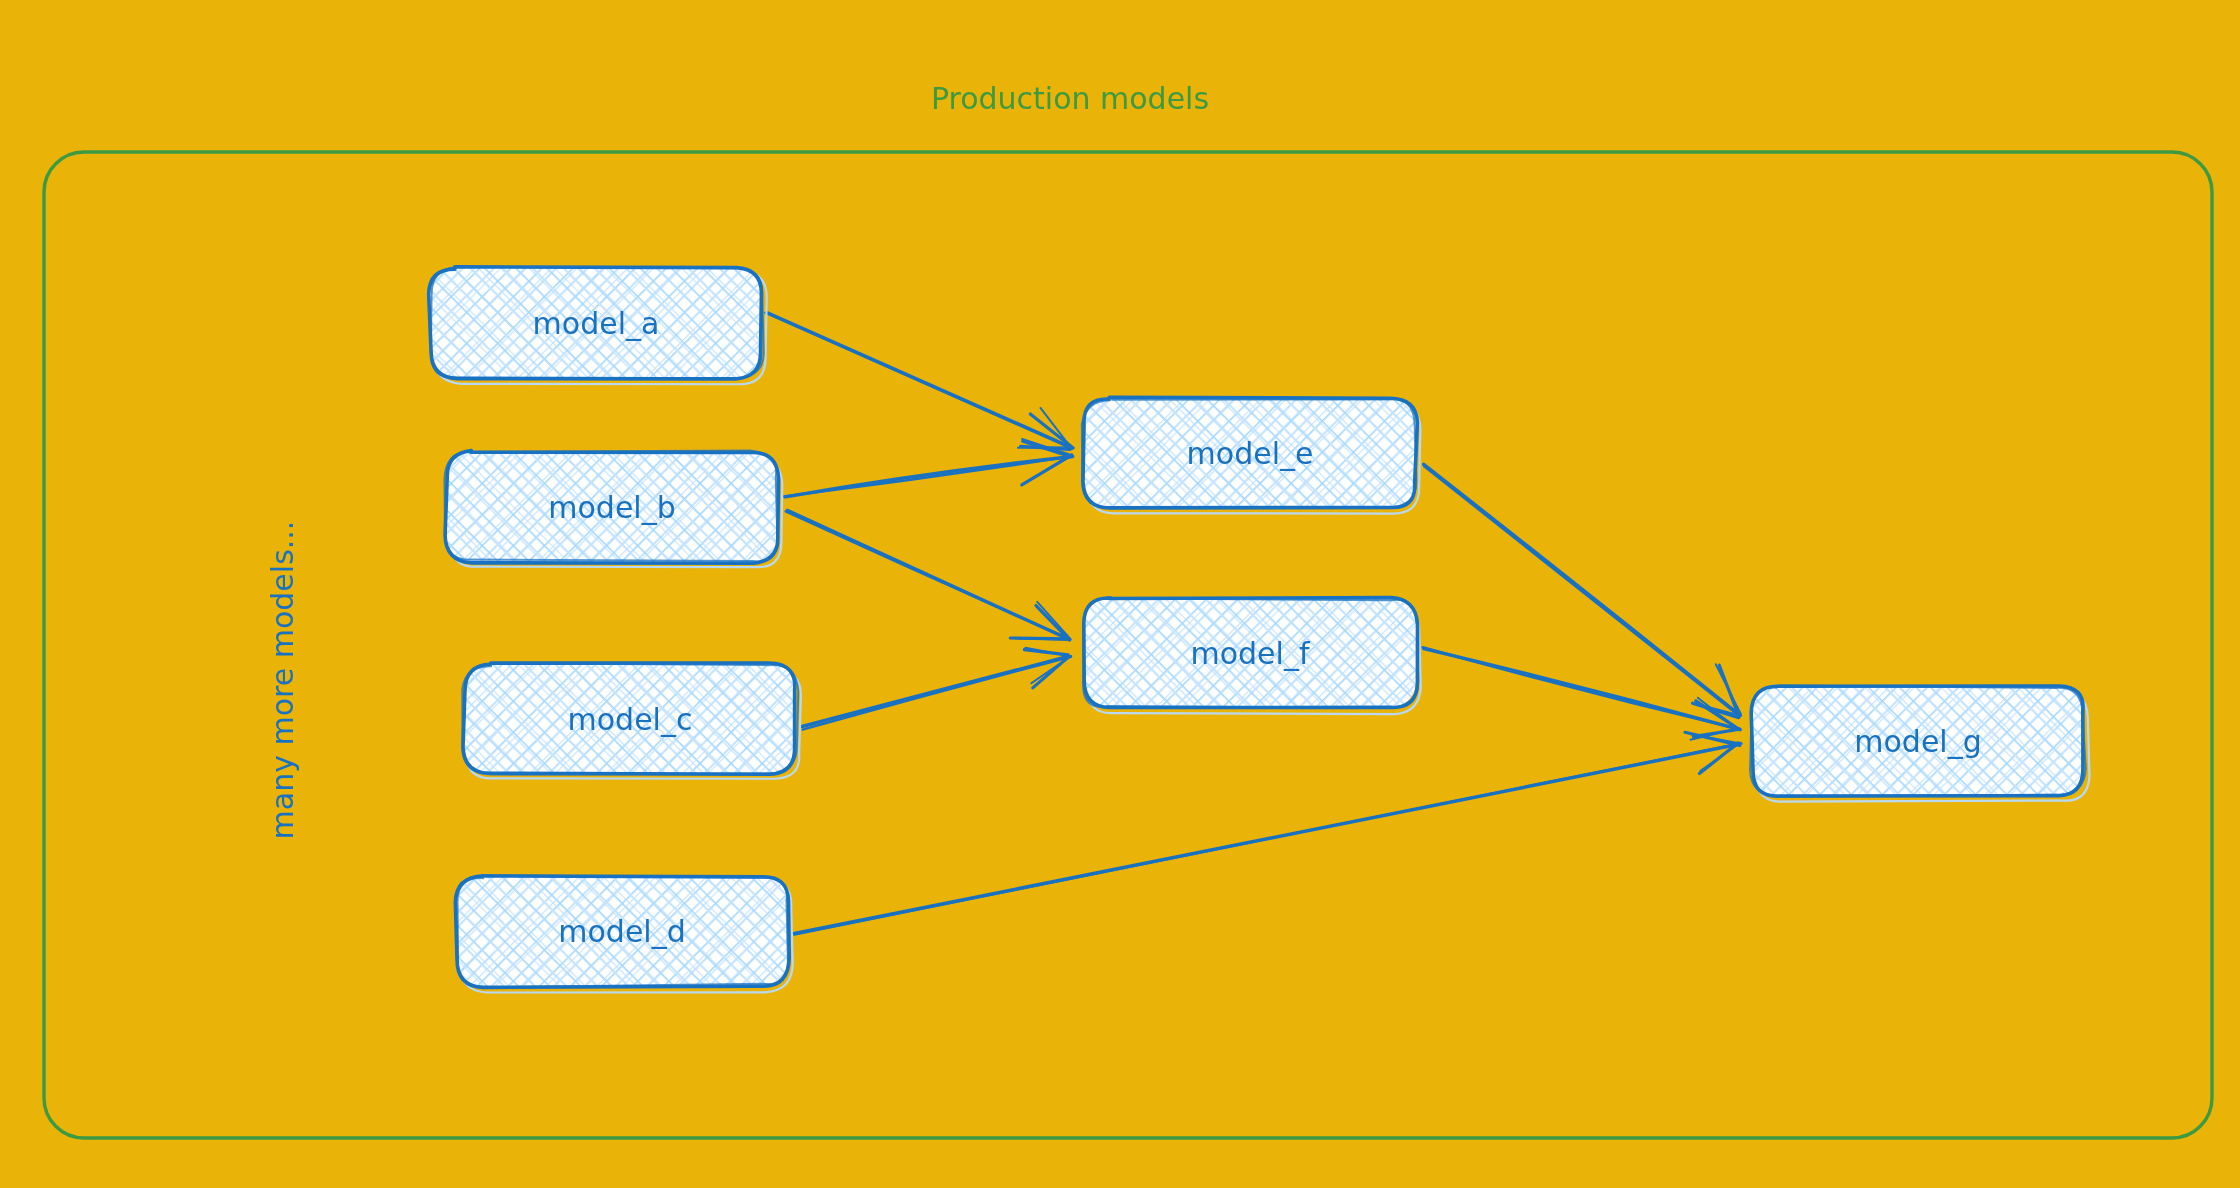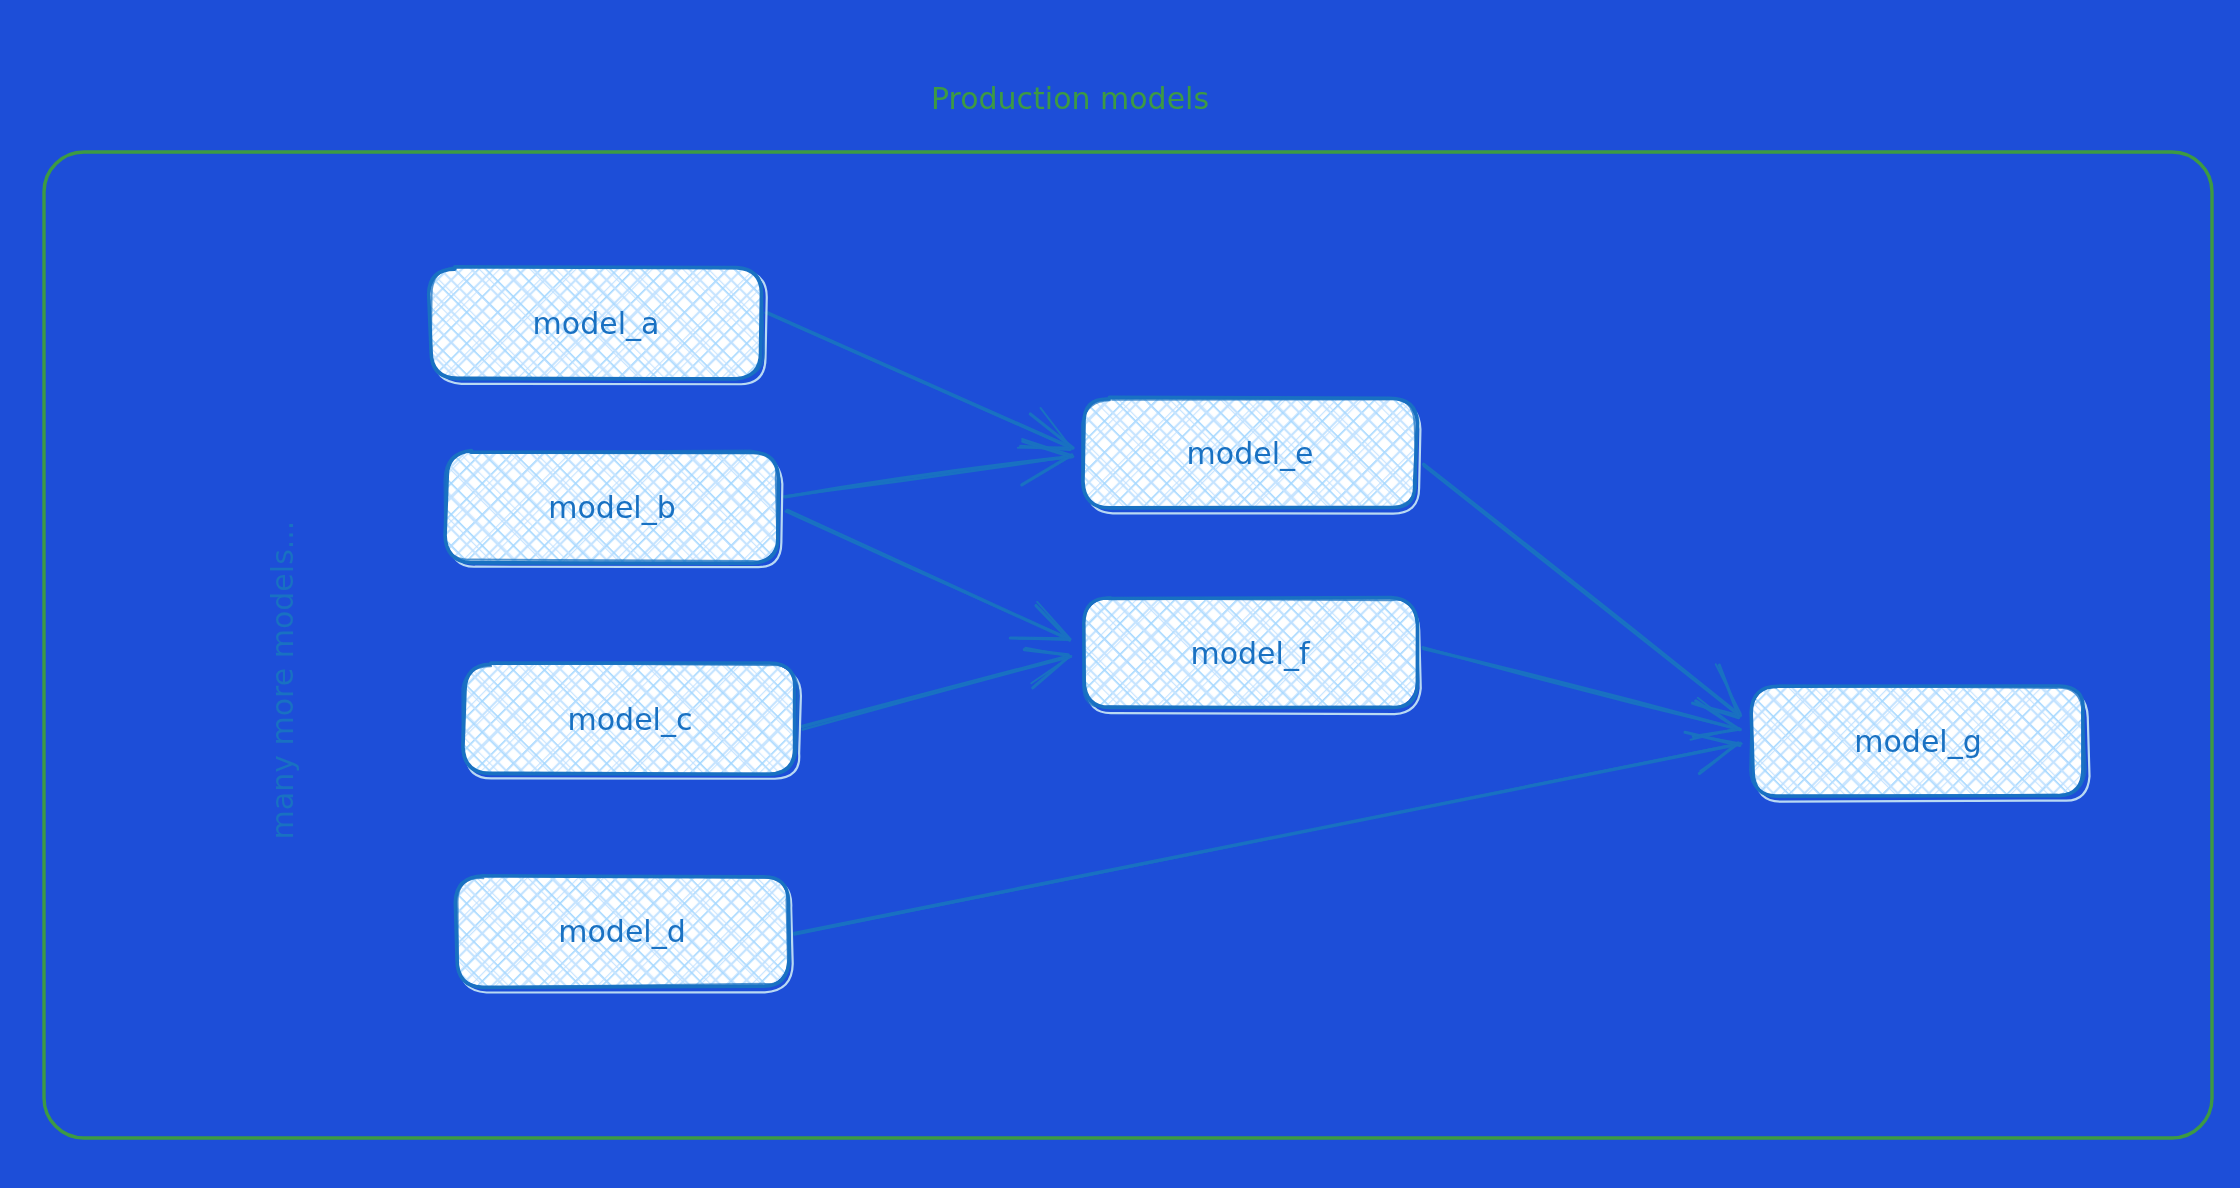--- a/index.html
+++ b/index.html
@@ -4,21 +4,21 @@
 <style>
   html, body {
     margin: 0;
     padding: 0;
     background: #ffffff;
   }
   #stage {
     position: relative;
     width: 2240px;
     height: 1188px;
-    background: #1d4ed8;
+    background: #eab308;
     overflow: hidden;
     font-family: "DejaVu Sans", sans-serif;
   }
   #canvas {
     position: absolute;
     inset: 0;
     width: 2240px;
     height: 1188px;
     display: block;
   }

